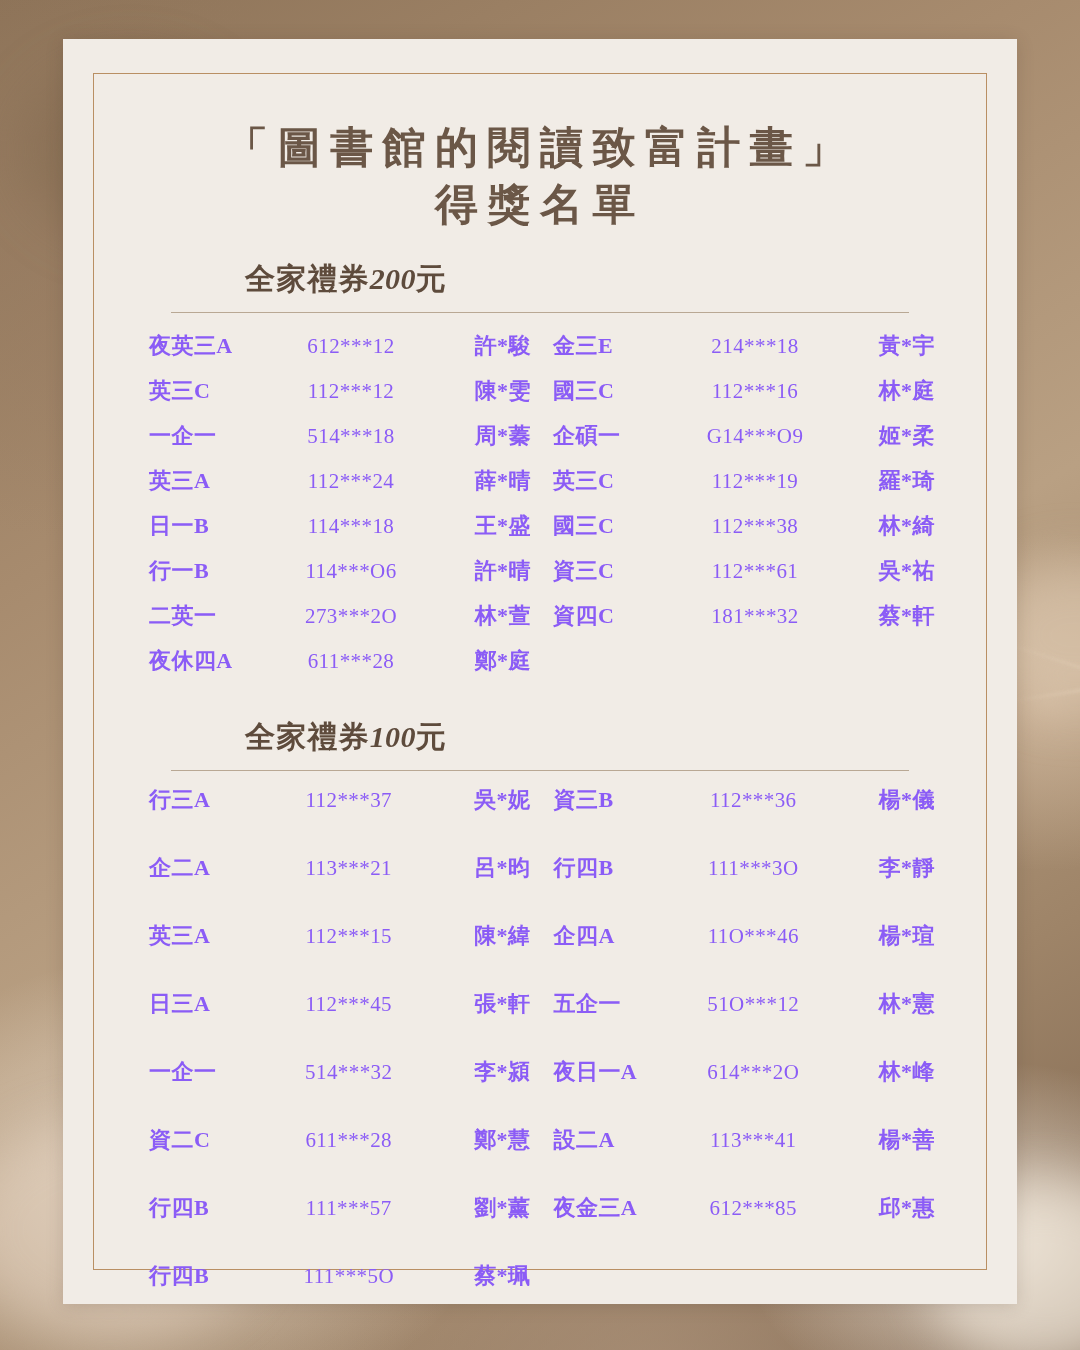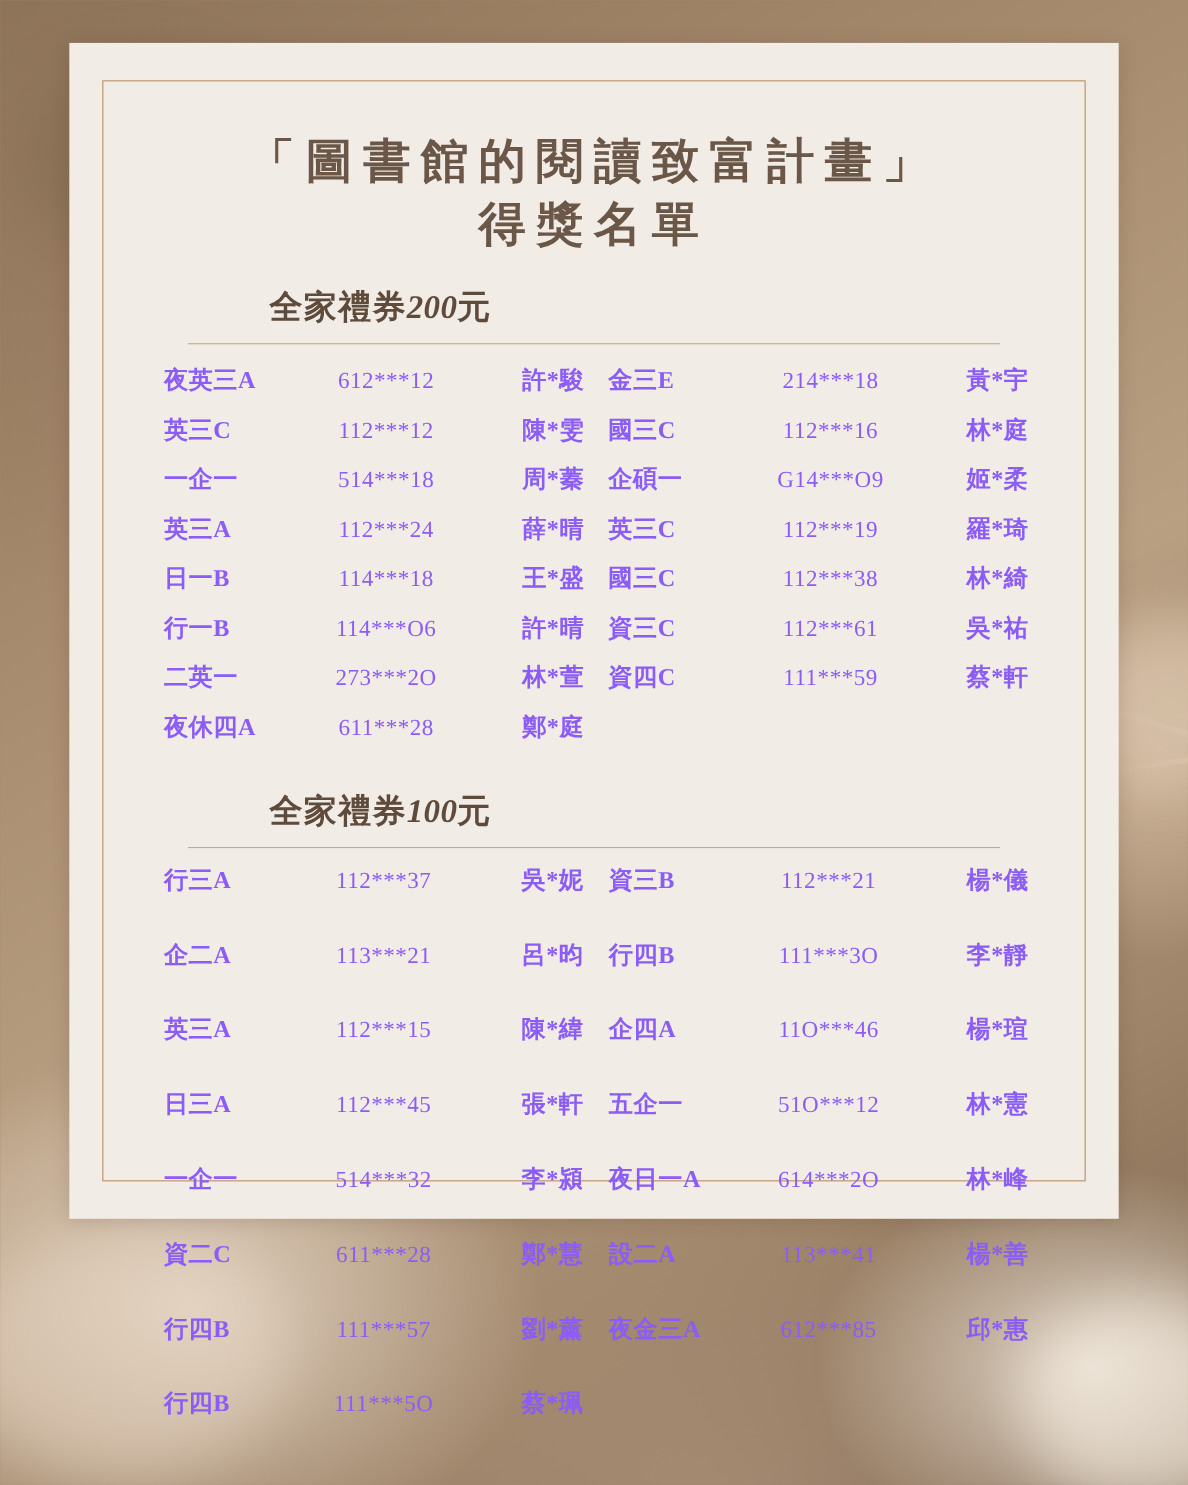--- a/index.html
+++ b/index.html
@@ -47,21 +47,21 @@
   }
   .stem-1 { left: 1000px; top: 640px; width: 120px; transform: rotate(18deg); }
   .stem-2 { left: 1010px; top: 700px; width: 90px;  transform: rotate(-9deg); }
 
   
   .card {
     position: absolute;
     left: 63px;
     top: 39px;
     width: 954px;
-    height: 1069px;
+    height: 1265px;
     background: #f1ece6;
     box-shadow: 0 2px 16px rgba(70,52,38,0.18);
   }
   .card-inner-border {
     position: absolute;
     left: 30px;
     top: 34px;
     right: 30px;
     bottom: 34px;
     border: 1.5px solid #b98f63;
@@ -246,21 +246,21 @@
           <span class="nm">吳*祐</span>
         </div>
 
       <div class="row">
           <span class="cls">二英一</span>
           <span class="sid">273***2O</span>
           <span class="nm">林*萱</span>
         </div>
       <div class="row">
           <span class="cls">資四C</span>
-          <span class="sid">111***59</span>
+          <span class="sid">181***32</span>
           <span class="nm">蔡*軒</span>
         </div>
 
       <div class="row">
           <span class="cls">夜休四A</span>
           <span class="sid">611***28</span>
           <span class="nm">鄭*庭</span>
         </div>
       <div class="row"></div>
     </div>
@@ -271,21 +271,21 @@
     <div class="rule"></div>
 
     <div class="winners group-2">
       <div class="row">
           <span class="cls">行三A</span>
           <span class="sid">112***37</span>
           <span class="nm">吳*妮</span>
         </div>
       <div class="row">
           <span class="cls">資三B</span>
-          <span class="sid">112***21</span>
+          <span class="sid">112***36</span>
           <span class="nm">楊*儀</span>
         </div>
 
       <div class="row">
           <span class="cls">企二A</span>
           <span class="sid">113***21</span>
           <span class="nm">呂*昀</span>
         </div>
       <div class="row">
           <span class="cls">行四B</span>

